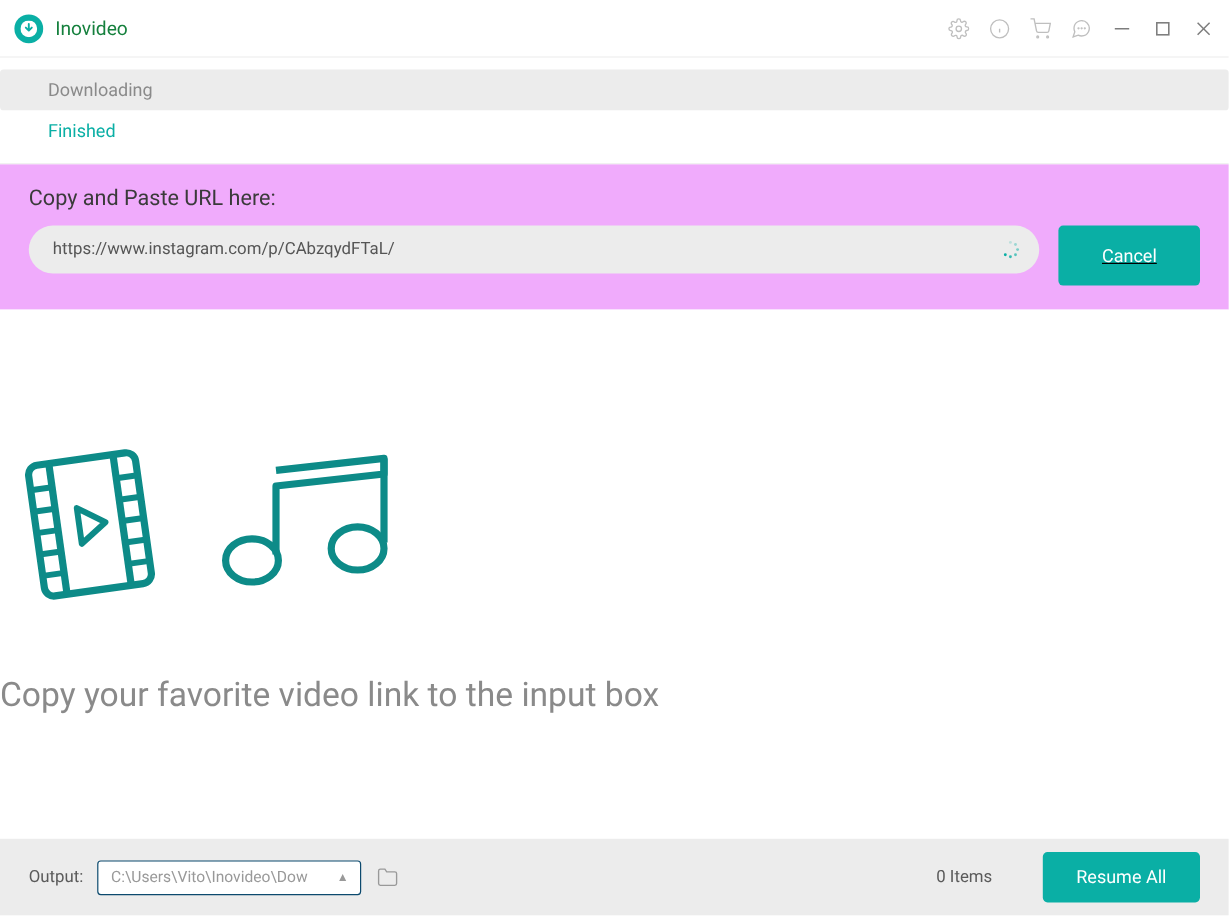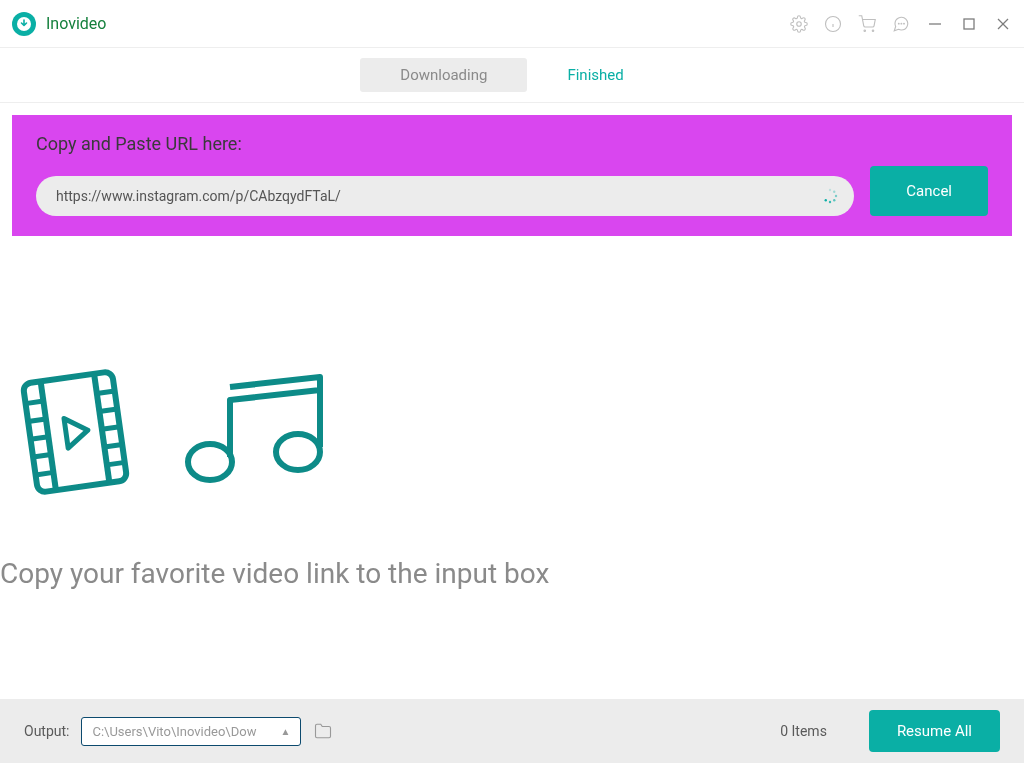--- a/index.html
+++ b/index.html
@@ -66,49 +66,51 @@
       align-items: center;
       justify-content: center;
       cursor: pointer;
       color: #7d7d7d;
     }
     .tabs {
       display: flex;
       justify-content: center;
       padding: 10px 0;
       border-bottom: 1px solid #eeeeee;
+      flex-direction: column;
     }
     .tab {
       padding: 8px 40px;
       font-size: 15px;
       cursor: pointer;
       border-radius: 3px;
     }
     .tab.inactive {
       background: #ececec;
       color: #8a8a8a;
     }
     .tab.active {
       background: #ffffff;
       color: #0aafa5;
     }
     .url-section {
-      background: #d946ef;
+      background: #f0abfc;
       padding: 18px 24px 20px;
-      margin: 12px;
+      margin: 0;
     }
     .url-label {
       font-size: 18px;
       color: #3a3a3a;
       margin-bottom: 12px;
     }
     .url-row {
       display: flex;
       gap: 16px;
-      align-items: flex-end;
+      align-items: flex-start;
+      text-decoration: underline;
     }
     .url-input-wrapper {
       flex: 1;
       position: relative;
     }
     .url-input-wrapper input {
       width: 100%;
       background: #ececec;
       border: none;
       border-radius: 20px;

